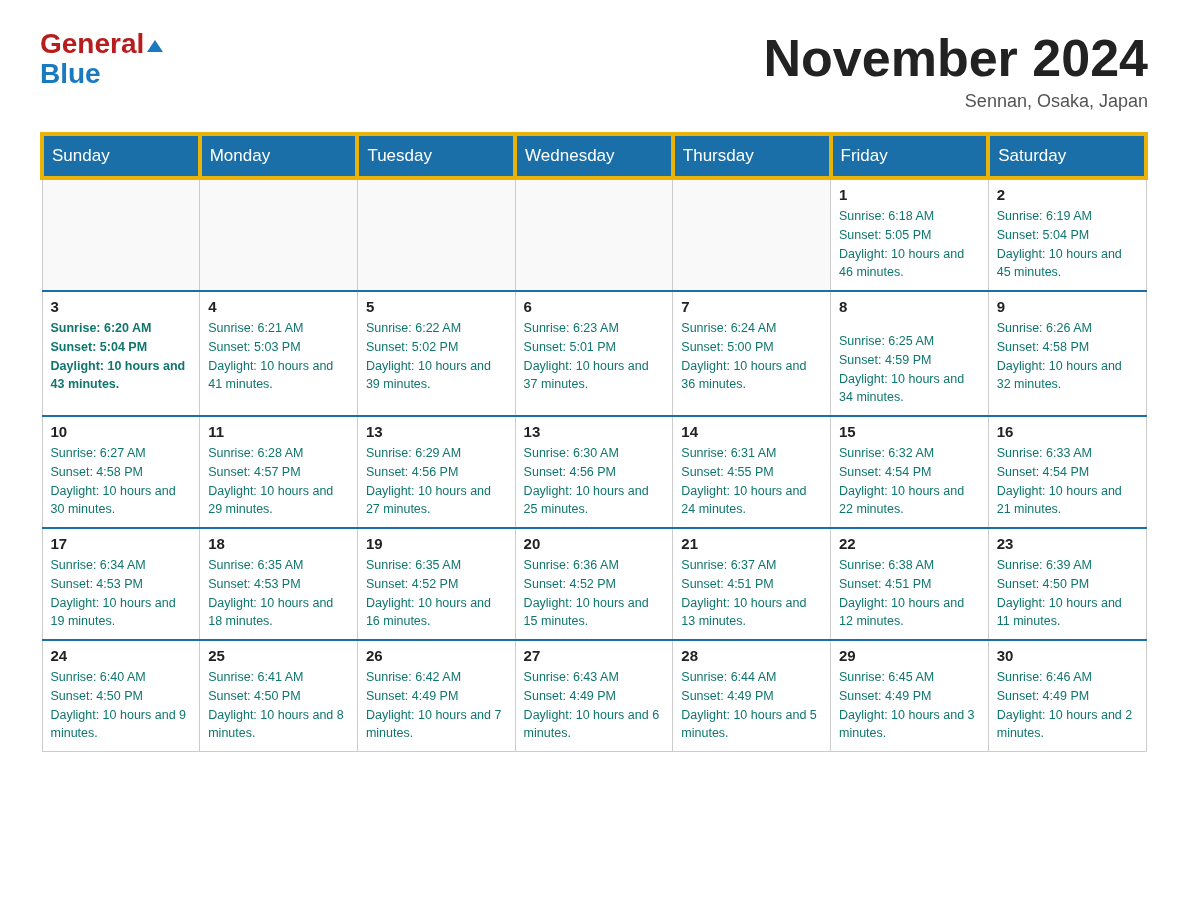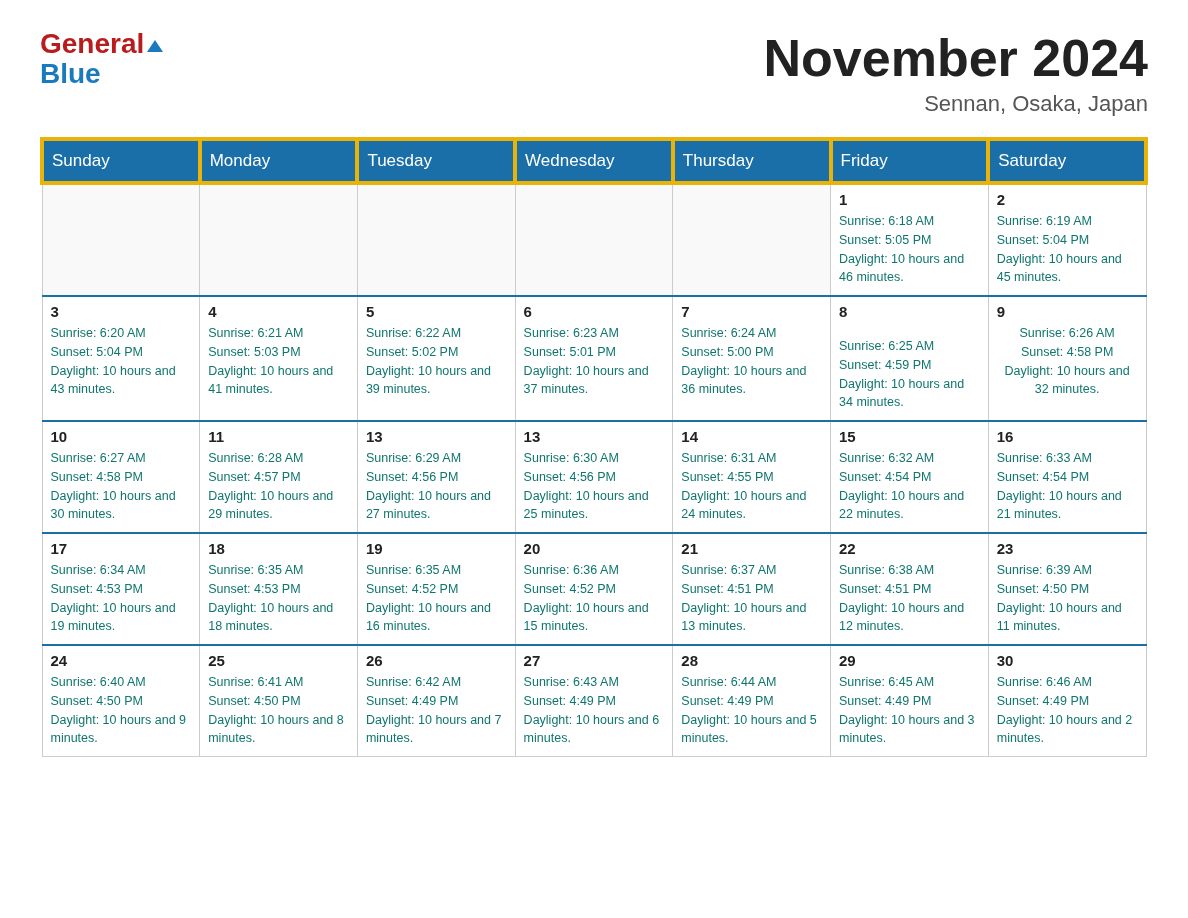--- a/index.html
+++ b/index.html
@@ -37,21 +37,21 @@
     .title-block {
       text-align: right;
     }
     .month-title {
       font-size: 52px;
       font-weight: bold;
       color: #222;
       line-height: 1.1;
     }
     .location-title {
-      font-size: 22px;
+      font-size: 18px;
       color: #555;
       margin-top: 4px;
     }
     .calendar {
       width: 100%;
       border-collapse: collapse;
       border: 1px solid #aaa;
     }
     .calendar th {
       background: #1a6fa8;
@@ -134,21 +134,21 @@
         <td>
           <span class="day-number">2</span>
           <div class="day-info" style="white-space: pre-line;">Sunrise: 6:19 AM
 Sunset: 5:04 PM
 Daylight: 10 hours and 45 minutes.</div>
         </td>
       </tr>
       <tr class="week-row">
         <td>
           <span class="day-number">3</span>
-          <div class="day-info" style="white-space: pre-line;">Sunrise: 6:20 AM
+          <div class="day-info" style="white-space: pre-line; font-weight: bold;">Sunrise: 6:20 AM
 Sunset: 5:04 PM
 Daylight: 10 hours and 43 minutes.</div>
         </td>
         <td>
           <span class="day-number">4</span>
           <div class="day-info" style="white-space: pre-line;">Sunrise: 6:21 AM
 Sunset: 5:03 PM
 Daylight: 10 hours and 41 minutes.</div>
         </td>
         <td>
@@ -170,21 +170,21 @@
 Daylight: 10 hours and 36 minutes.</div>
         </td>
         <td>
           <span class="day-number">8</span>
           <div class="day-info" style="white-space: pre-line; margin-top: 17px;">Sunrise: 6:25 AM
 Sunset: 4:59 PM
 Daylight: 10 hours and 34 minutes.</div>
         </td>
         <td>
           <span class="day-number">9</span>
-          <div class="day-info" style="white-space: pre-line; text-align: center;">Sunrise: 6:26 AM
+          <div class="day-info" style="white-space: pre-line;">Sunrise: 6:26 AM
 Sunset: 4:58 PM
 Daylight: 10 hours and 32 minutes.</div>
         </td>
       </tr>
       <tr class="week-row">
         <td>
           <span class="day-number">10</span>
           <div class="day-info" style="white-space: pre-line;">Sunrise: 6:27 AM
 Sunset: 4:58 PM
 Daylight: 10 hours and 30 minutes.</div>

